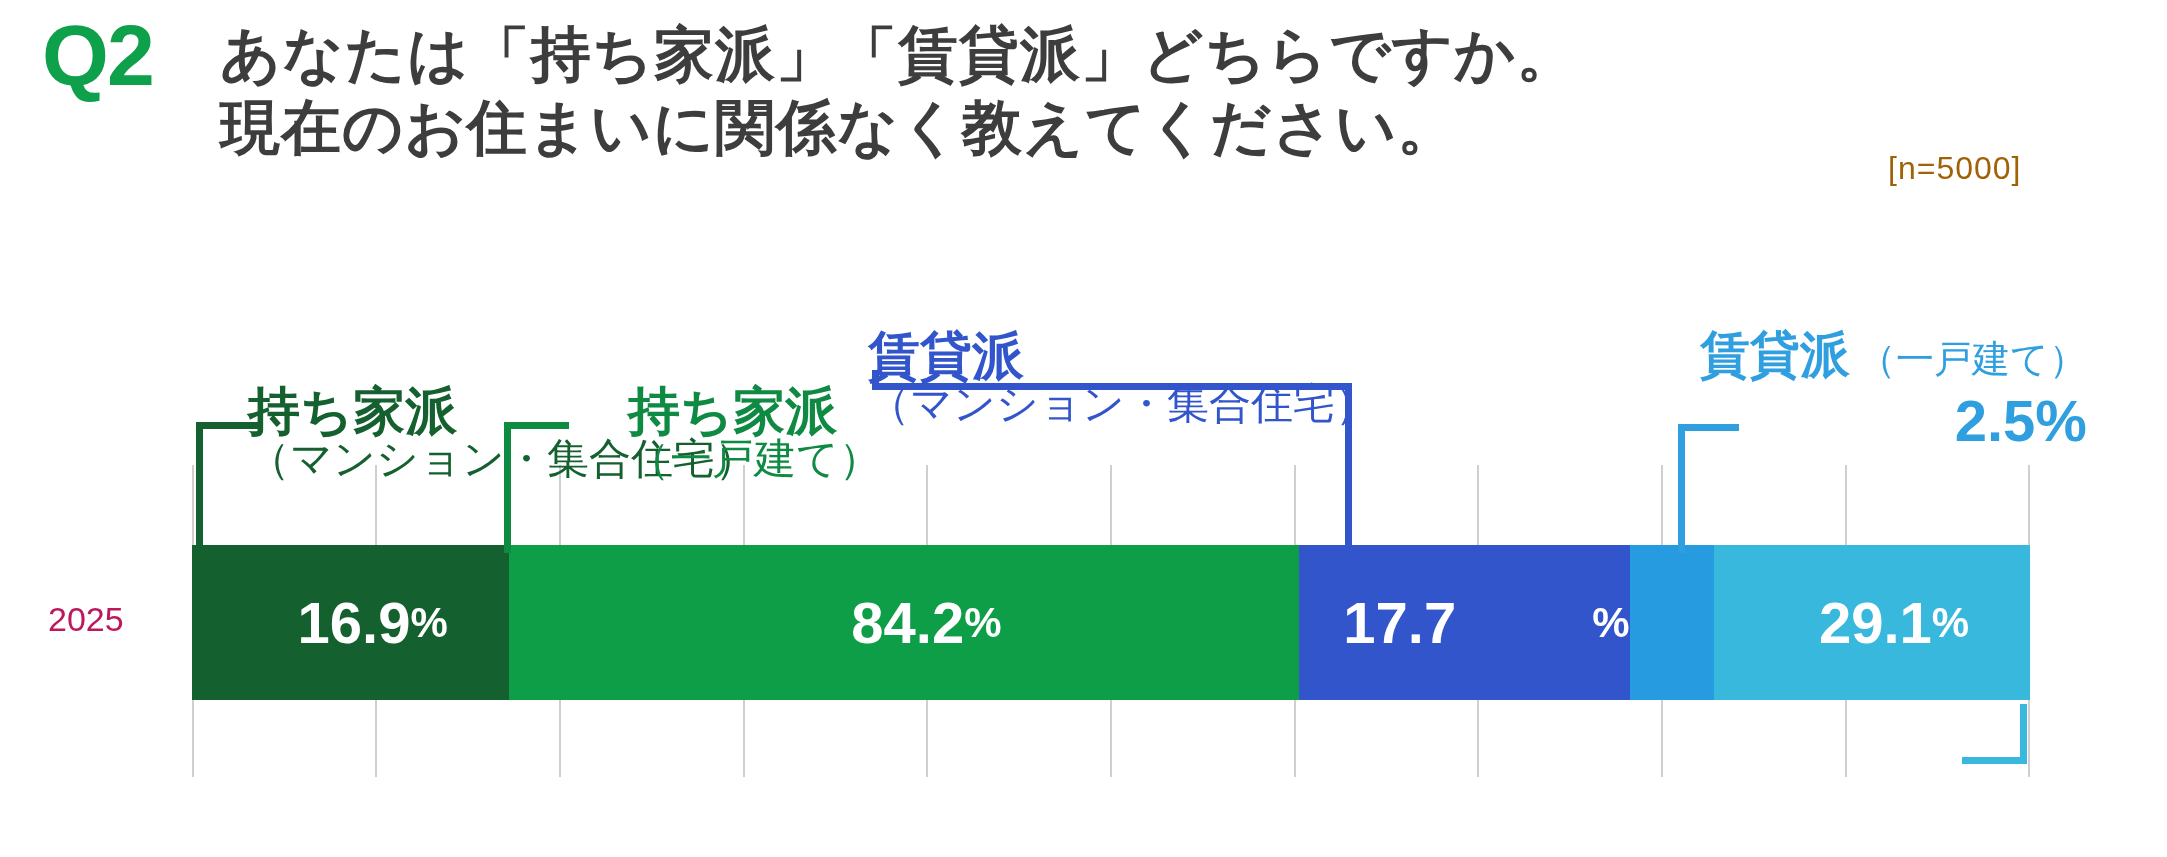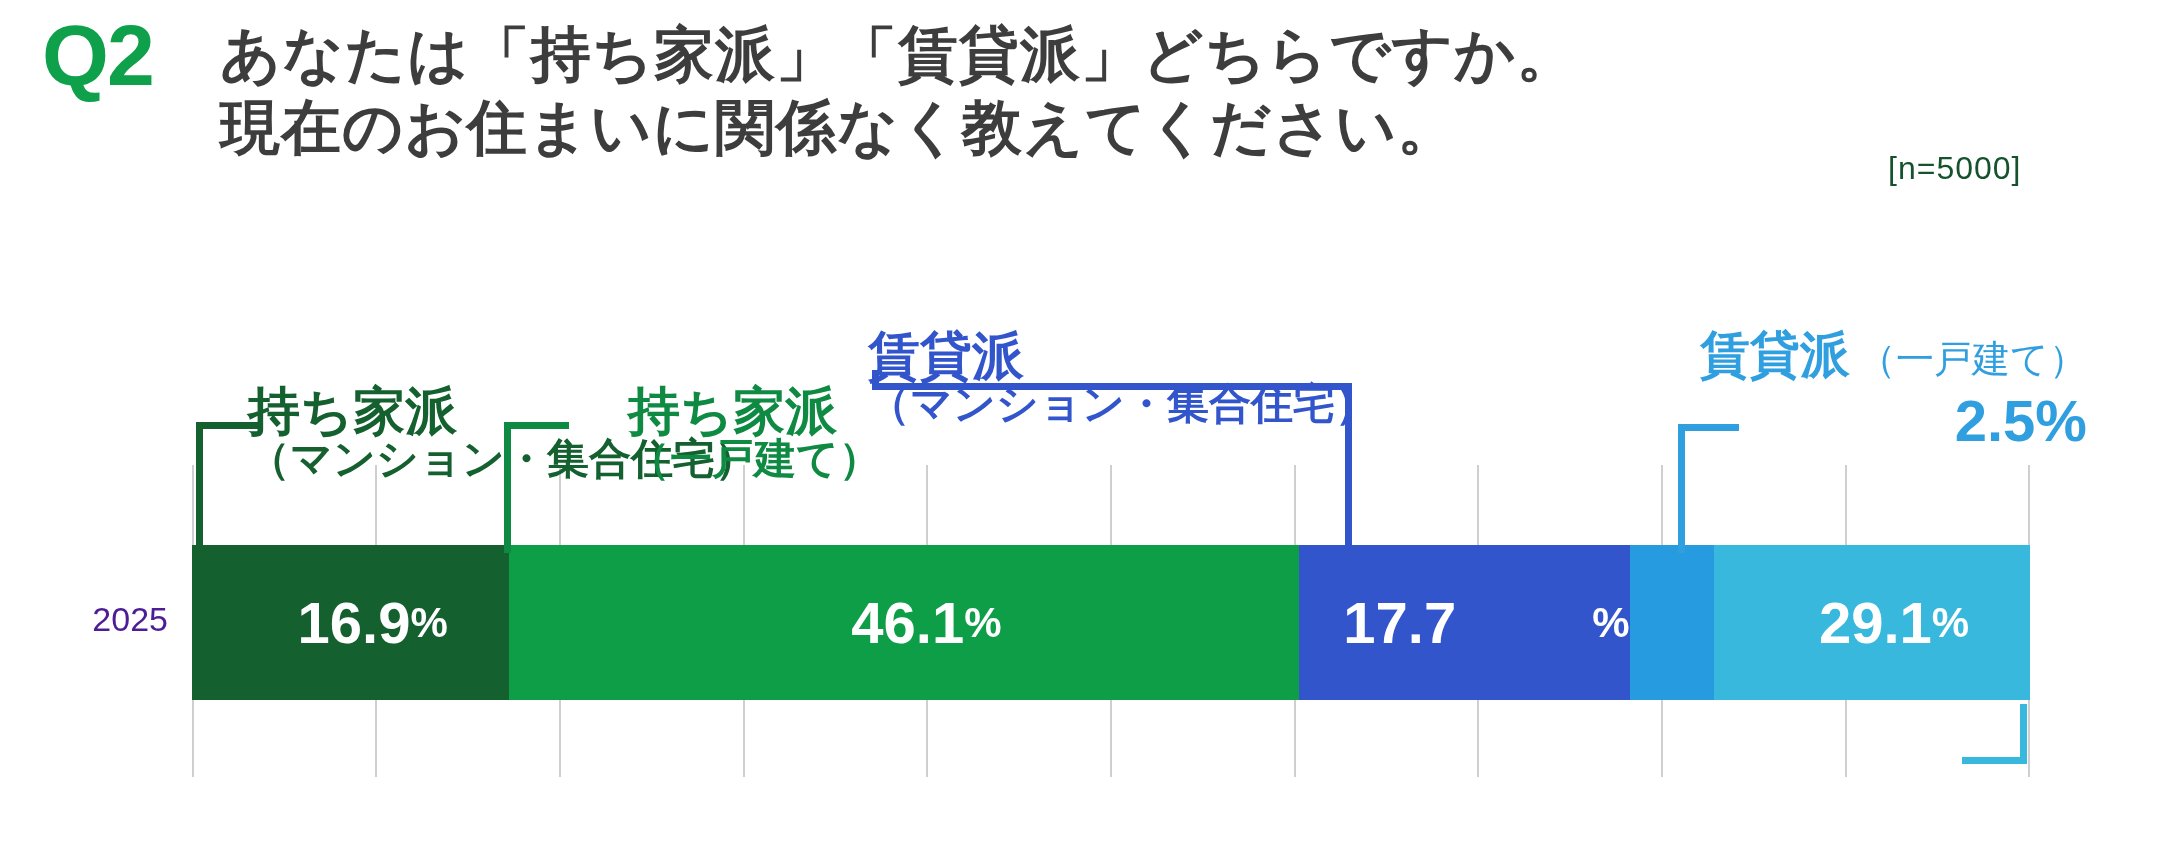--- a/index.html
+++ b/index.html
@@ -29,39 +29,39 @@
   }
 
   
   #plot{position:absolute;left:0;top:0;width:2167px;height:857px;}
   .grid{
     position:absolute;top:465px;height:312px;width:2px;
     background:#cfcfcf;
   }
   #ylabel{
     position:absolute;left:48px;top:600px;width:120px;
-    text-align:right;font-size:34px;color:#4c1d95;
+    text-align:left;font-size:34px;color:#be185d;
   }
 
   #bar{
     position:absolute;left:192px;top:545px;
     height:155px;width:1838px;
     display:flex;
   }
   .seg{
     height:100%;display:flex;align-items:center;justify-content:center;
     color:#ffffff;white-space:nowrap;padding-left:44px;
   }
   .seg .num{font-size:58px;font-weight:bold;letter-spacing:0px;}
   .seg .pc{font-size:42px;font-weight:bold;}
 
   
   .ann{position:absolute;white-space:nowrap;}
   .ann .l1{font-weight:bold;line-height:1.02;}
-  .ann .l2{font-weight:bold;line-height:1.02;}
+  .ann .l2{font-weight:normal;line-height:1.02;}
 
   
   .lead{position:absolute;}
 
   #ann1{left:248px;top:385px;font-size:52px;color:#14602F;}
   #ann1 .l2{font-size:42px;}
   #ann2{left:628px;top:385px;font-size:52px;color:#0E8A42;}
   #ann2 .l2{font-size:42px;}
   #ann3{left:868px;top:330px;font-size:52px;color:#3355CC;}
   #ann3 .l2{font-size:42px;}
@@ -76,21 +76,21 @@
 
 <div id="stage">
 
   <div id="qnum" style="color:#0FA04B">Q2</div>
 
   <div id="qtext" style="color:#3d3d3d">
     <div>あなたは「持ち家派」「賃貸派」どちらですか。</div>
     <div>現在のお住まいに関係なく教えてください。</div>
   </div>
 
-  <div id="nlabel" style="color:#14532d">[n=5000]</div>
+  <div id="nlabel" style="color:#a16207">[n=5000]</div>
 
   <div id="plot">
 
     <div class="grid" style="left:192px;"></div>
     <div class="grid" style="left:375px;"></div>
     <div class="grid" style="left:559px;"></div>
     <div class="grid" style="left:743px;"></div>
     <div class="grid" style="left:926px;"></div>
     <div class="grid" style="left:1110px;"></div>
     <div class="grid" style="left:1294px;"></div>
@@ -100,21 +100,21 @@
     <div class="grid" style="left:2028px;"></div>
 
     <div id="ylabel">2025</div>
 
     <div id="bar">
       <div class="seg" style="background:#14602F;width:16.9%;">
         <span class="num">16.9</span>
           <span class="pc">%</span>
       </div>
       <div class="seg" style="background:#0D9E47;width:46.1%;">
-        <span class="num">46.1</span>
+        <span class="num">84.2</span>
           <span class="pc">%</span>
       </div>
       <div class="seg" style="background:#3355CC;width:17.7%;justify-content:space-between;">
         <span class="num">17.7</span>
           <span class="pc">%</span>
       </div>
       <div class="seg tiny" style="background:#269BE0;width:2.5%;">
         
       </div>
       <div class="seg" style="background:#38B8DC;width:16.8%;">

